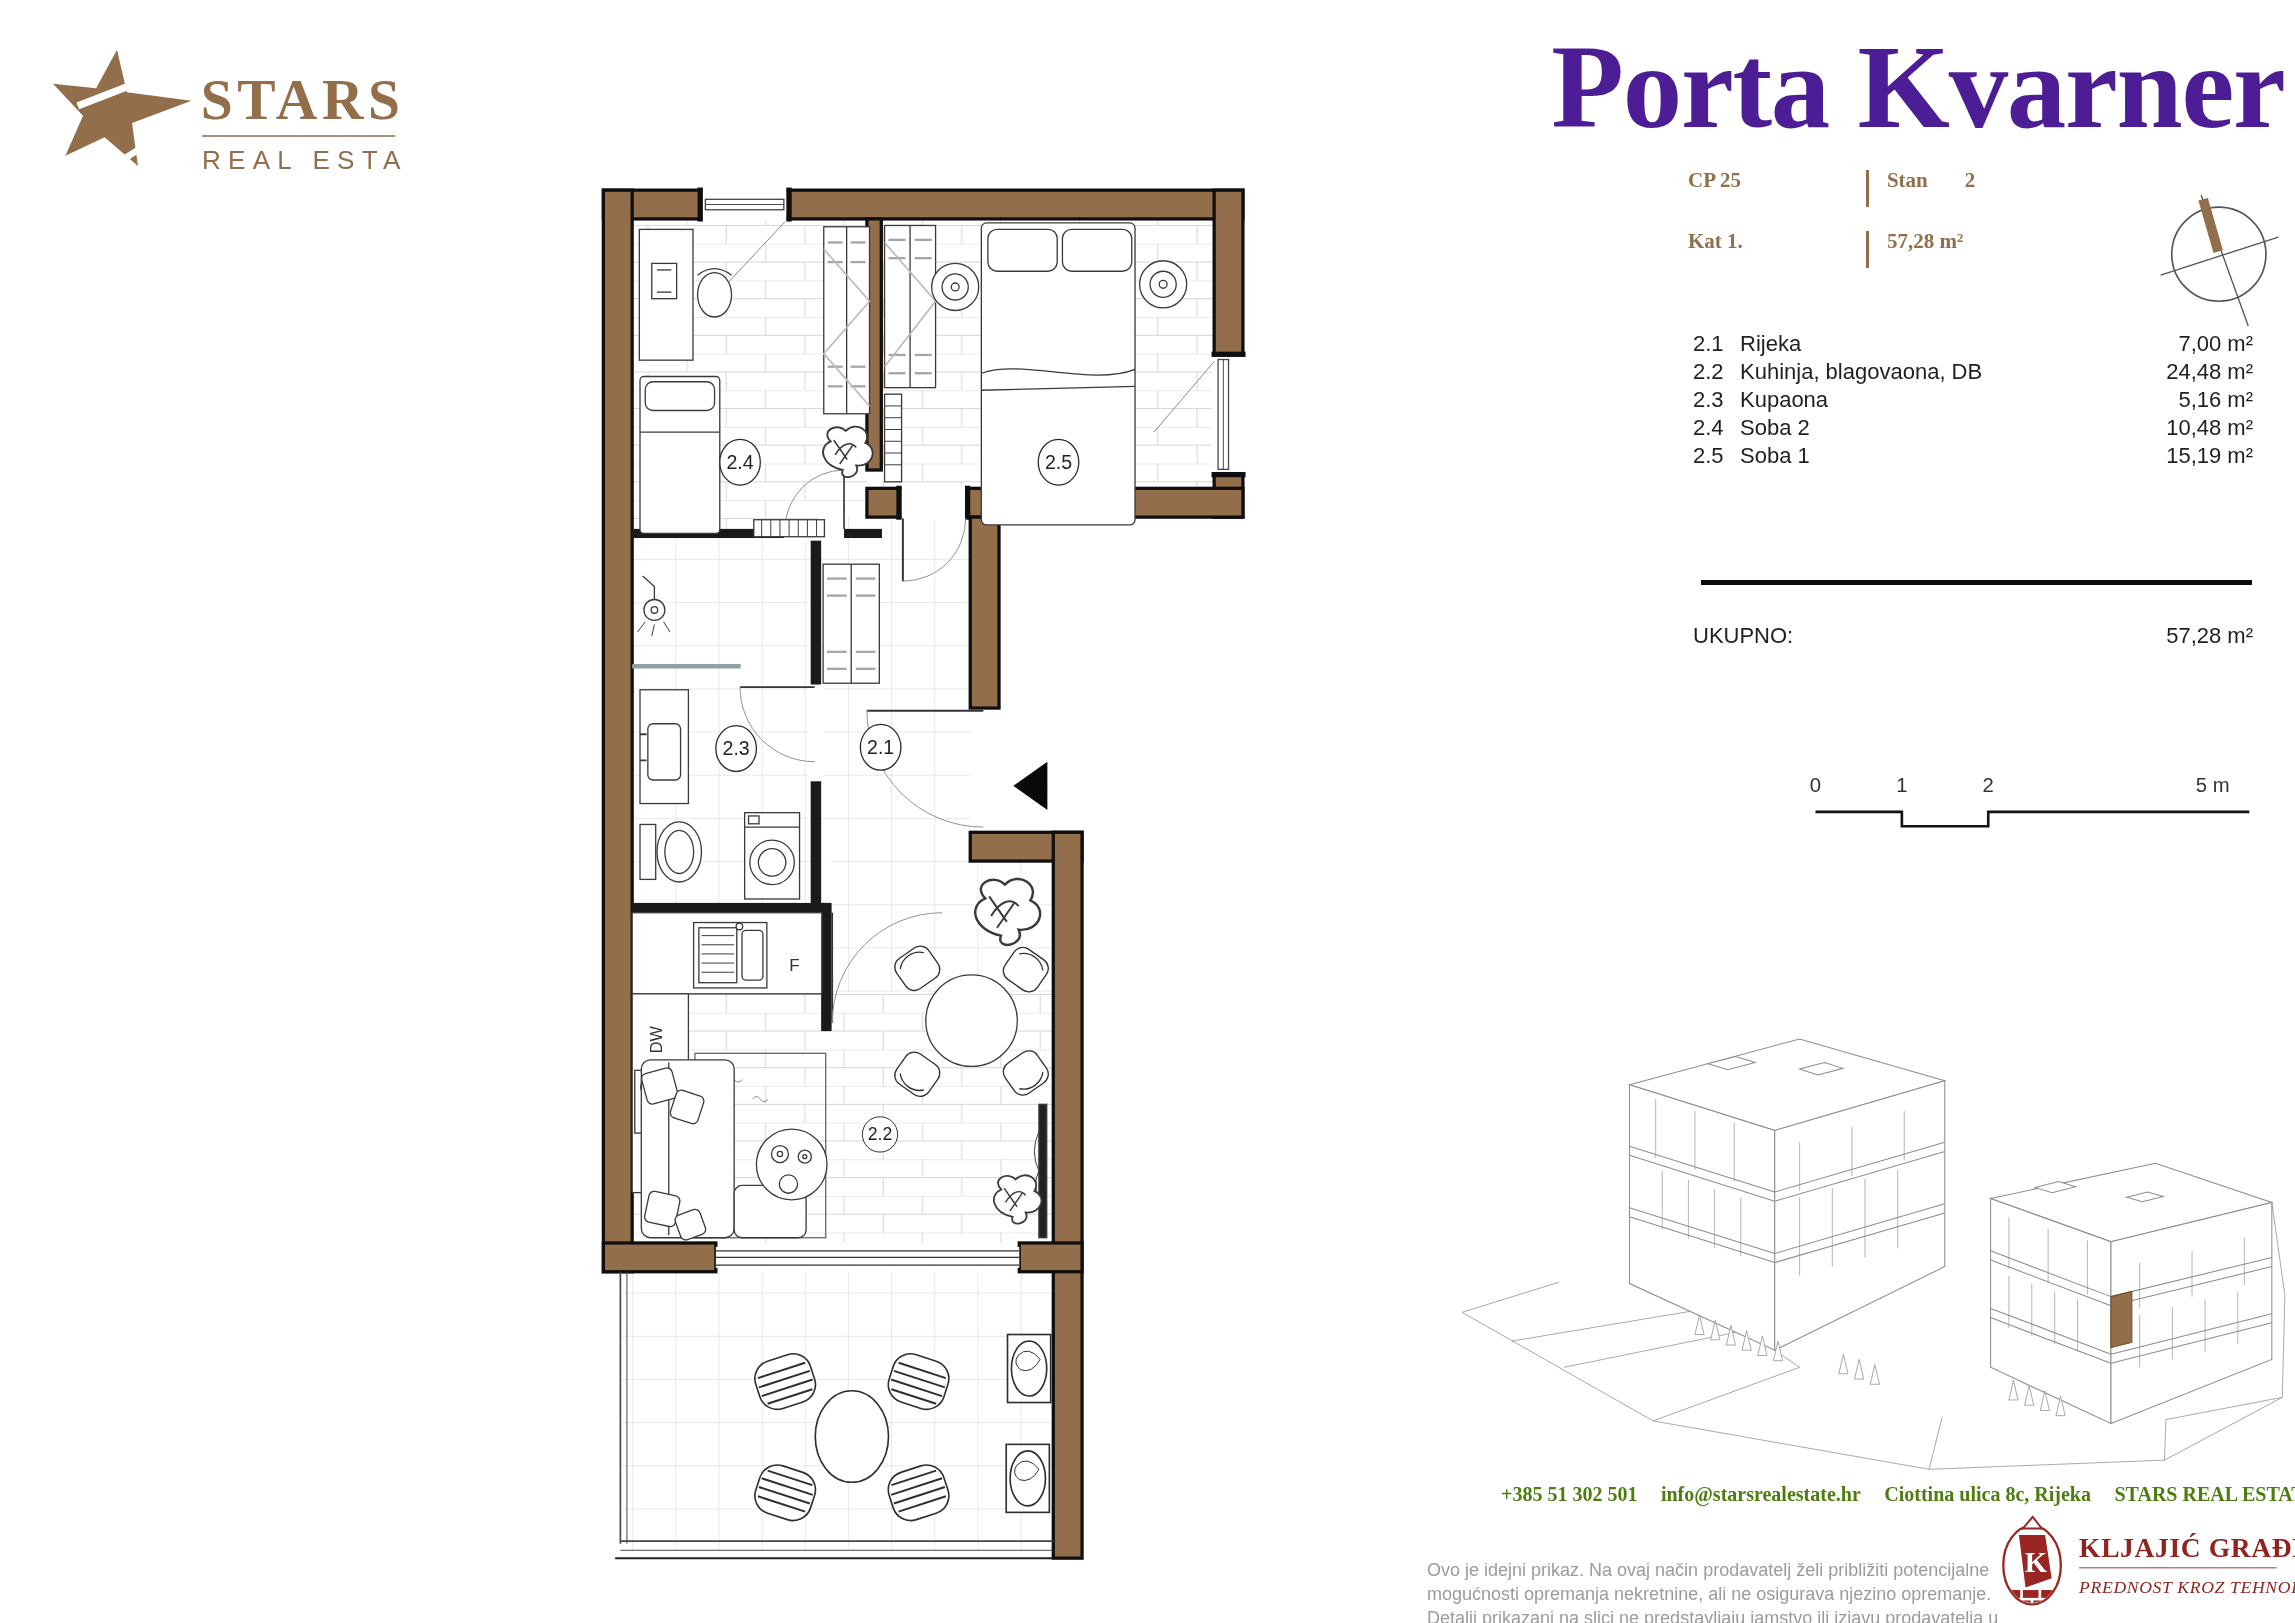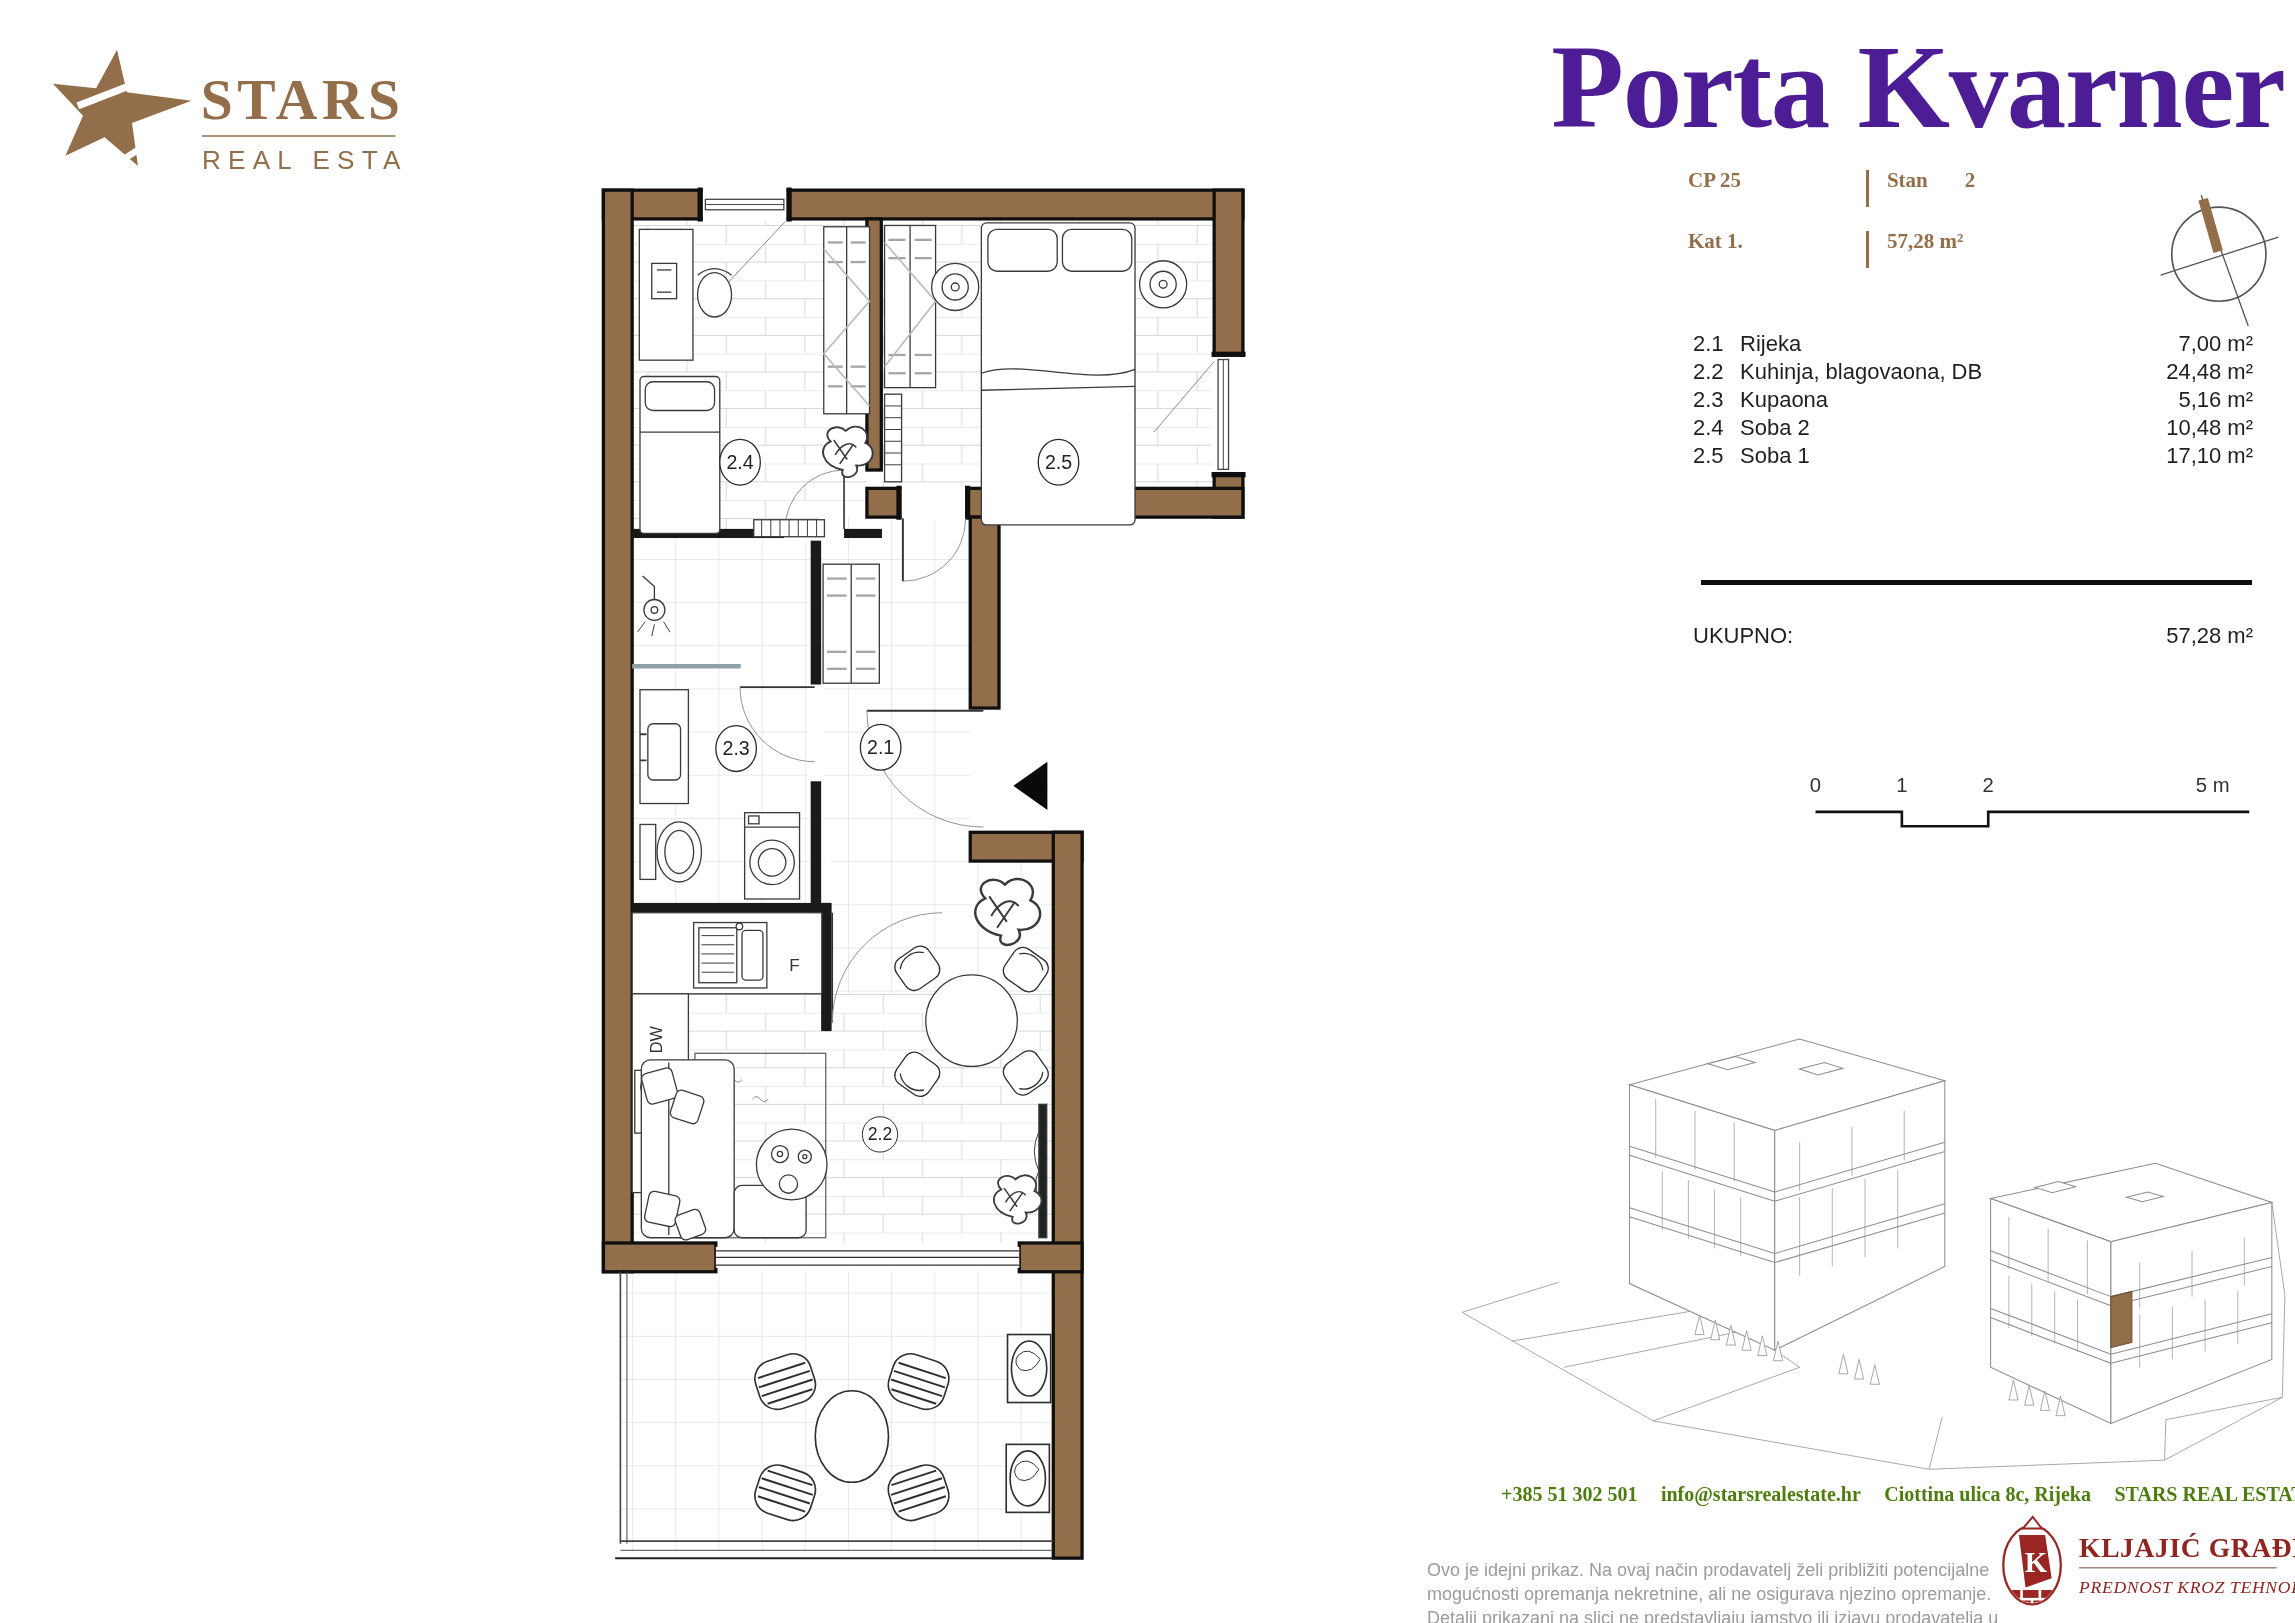--- a/index.html
+++ b/index.html
@@ -95,21 +95,21 @@
     <div class="room-area">5,16 m²</div>
   </div>
   <div class="room-row">
     <div class="room-no">2.4</div>
     <div class="room-name">Soba 2</div>
     <div class="room-area">10,48 m²</div>
   </div>
   <div class="room-row">
     <div class="room-no">2.5</div>
     <div class="room-name">Soba 1</div>
-    <div class="room-area">17,10 m²</div>
+    <div class="room-area">15,19 m²</div>
   </div>
 </div>
 
 <div class="abs divider"></div>
 
 <div class="abs totals">
   <div class="total-row">
     <div class="total-label">UKUPNO:</div>
     <div class="total-value">57,28 m²</div>
   </div>

